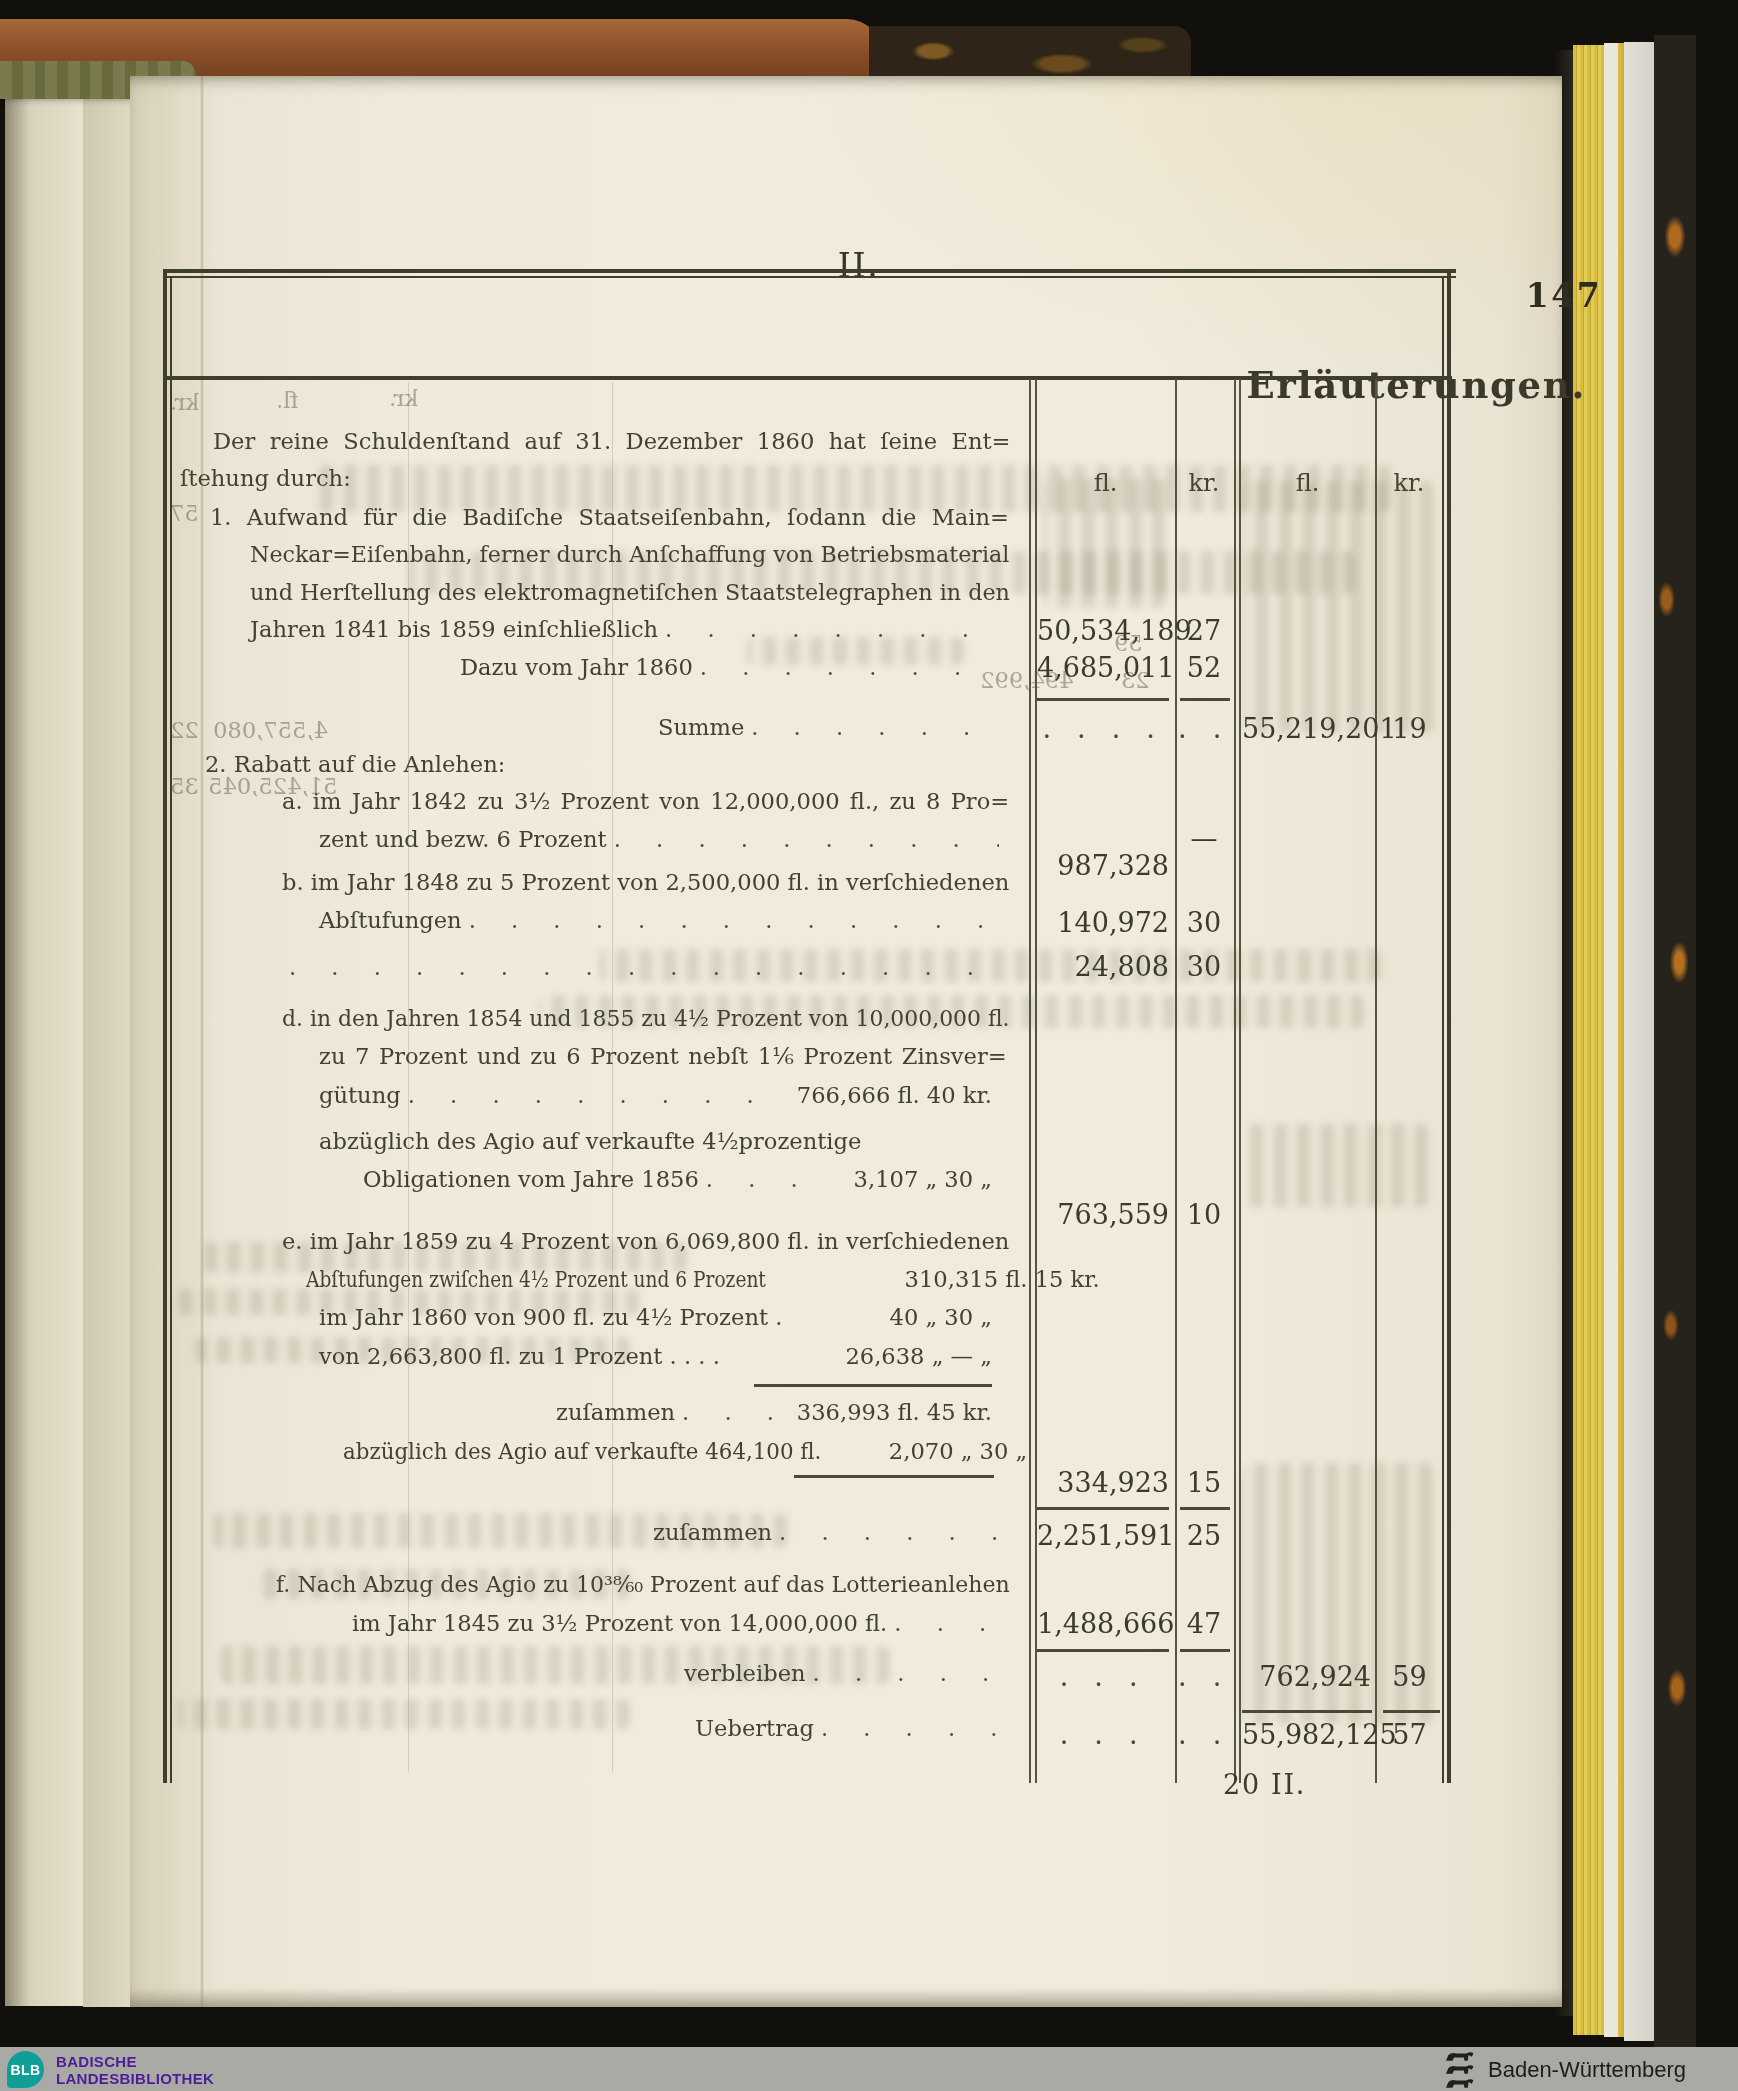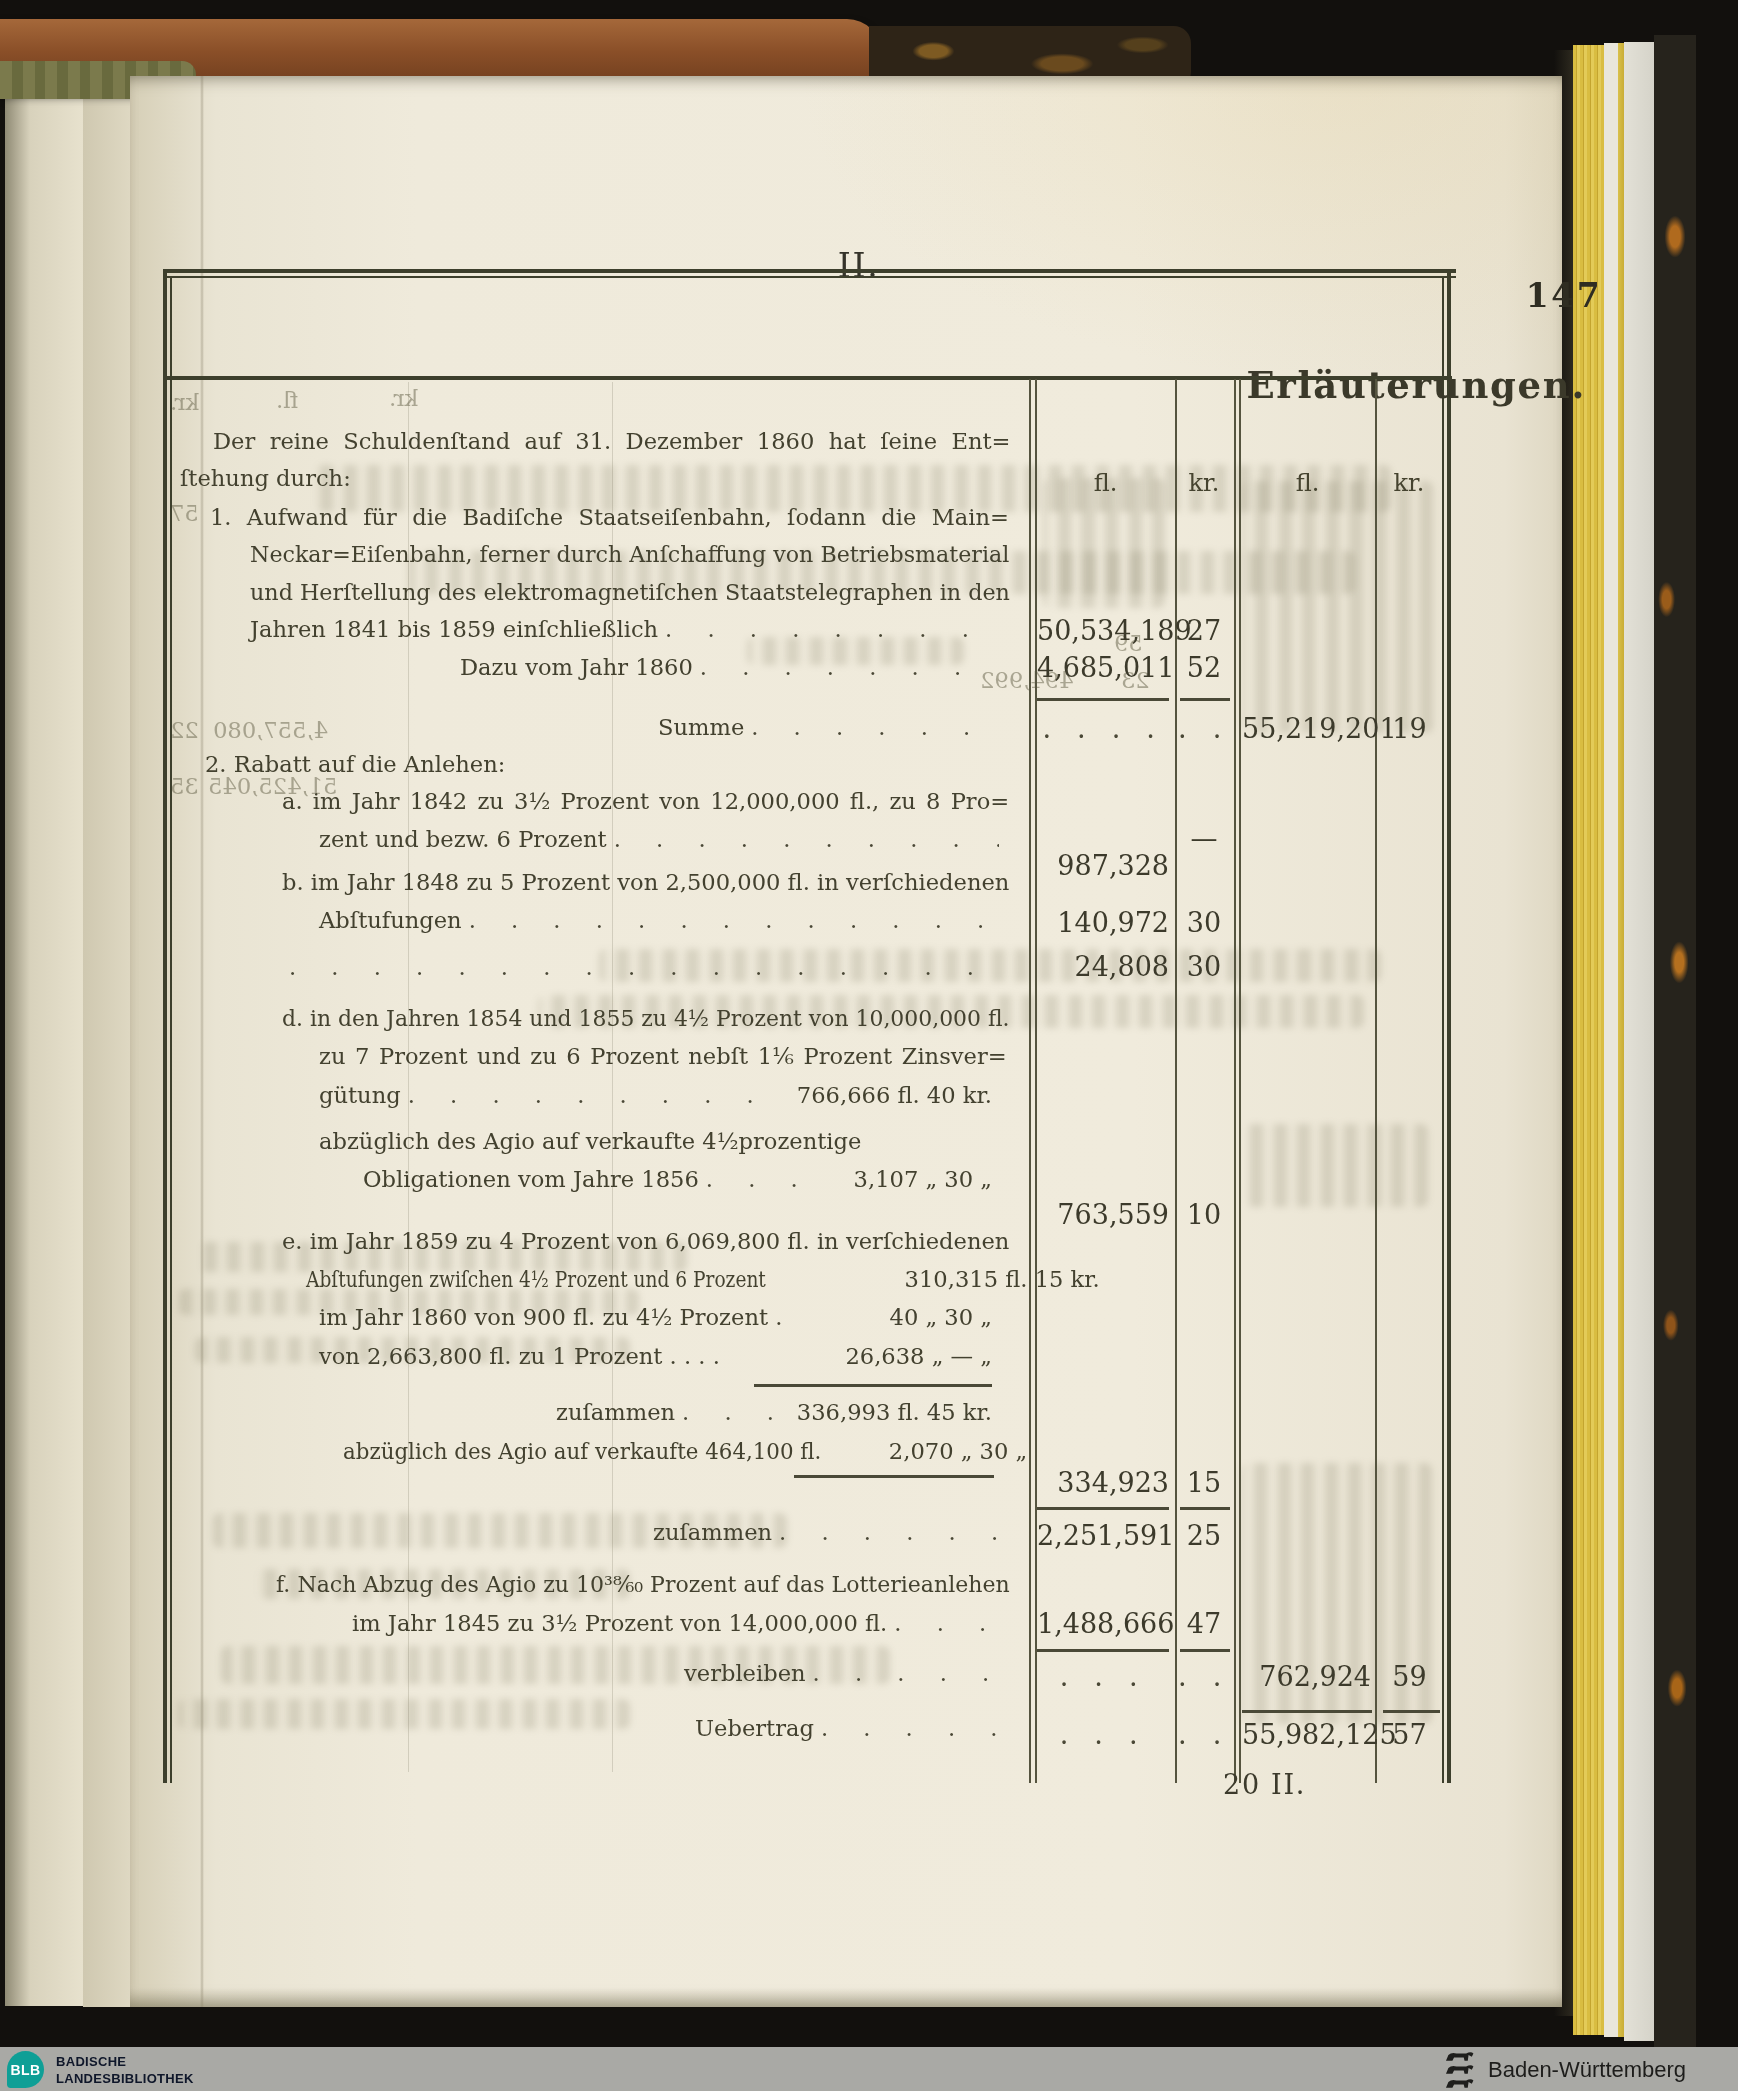--- a/index.html
+++ b/index.html
@@ -70,21 +70,21 @@
   .ghost{position:absolute;font-size:22.6px;color:rgba(112,108,84,.55);filter:blur(0.3px);white-space:nowrap;}
   .ghost.m{transform:scaleX(-1);transform-origin:center;}
   .gblob{position:absolute;border-radius:7px;opacity:.38;filter:blur(3.5px);transform:scaleX(-1);
      background:repeating-linear-gradient(90deg,rgba(125,120,94,.55) 0 13px,rgba(125,120,94,.06) 13px 23.5px);}
   
   #bar{position:absolute;left:0;top:2047px;width:1738px;height:45px;background:#a9a9a5;
      font-family:"Liberation Sans", sans-serif;}
   .blb-logo{position:absolute;left:7px;top:4.3px;width:37px;height:37px;background:#0f9f96;
      border-radius:50% 50% 50% 10%;display:flex;align-items:center;justify-content:center;
      color:#fff;font-weight:bold;font-size:14px;letter-spacing:0.4px;}
-  .blb-name{position:absolute;left:56px;top:7px;font-size:13px;font-weight:bold;color:#0f172a;line-height:16.5px;letter-spacing:0.3px;}
+  .blb-name{position:absolute;left:56px;top:7px;font-size:15px;font-weight:bold;color:#4c1d95;line-height:16.5px;letter-spacing:0.3px;}
   .lions{position:absolute;left:1444px;top:3.5px;width:35px;height:39px;display:flex;flex-direction:column;justify-content:space-between;}
   .lions svg{display:block;}
   .bw-name{position:absolute;left:1488px;top:10.4px;font-size:22px;color:#1d1d1b;}
 </style>
 </head>
 <body>
 
 <div id="scene">
 
   <div class="prev-page"></div>

